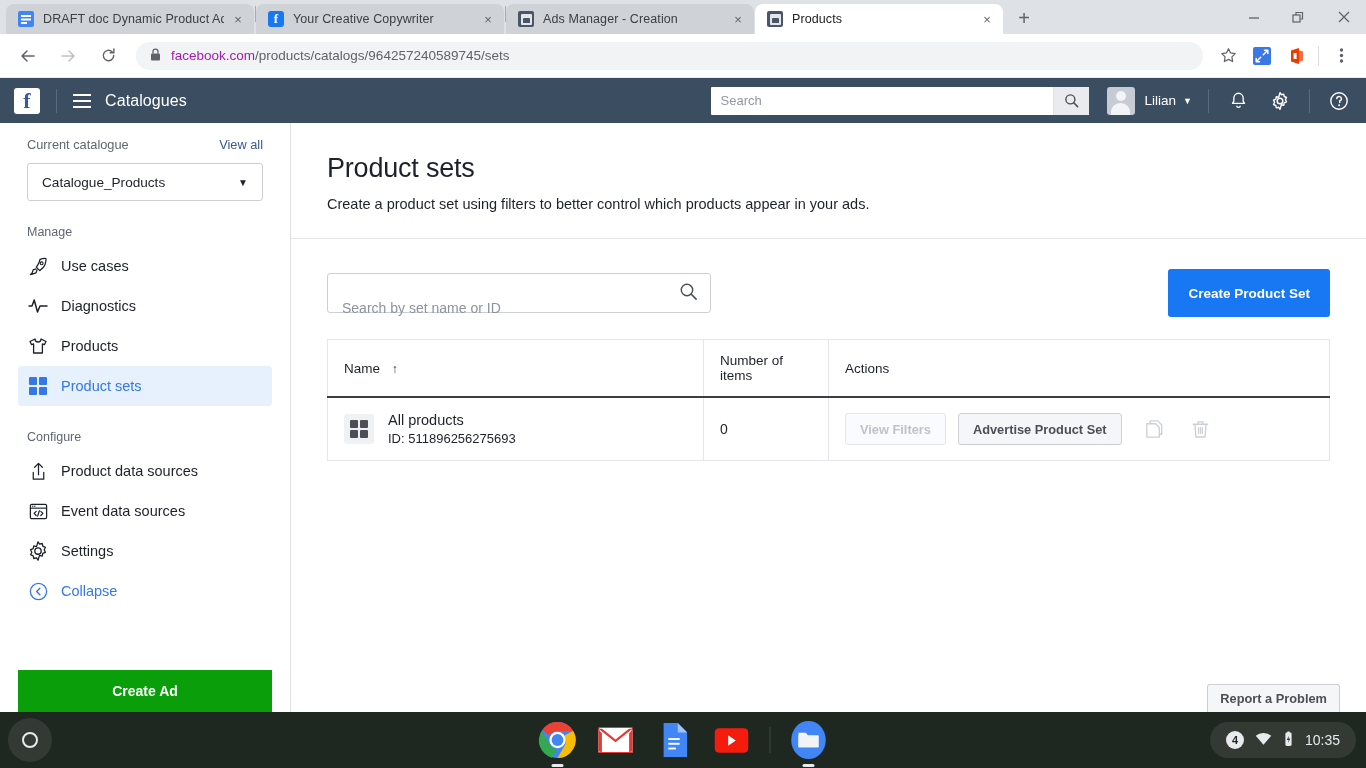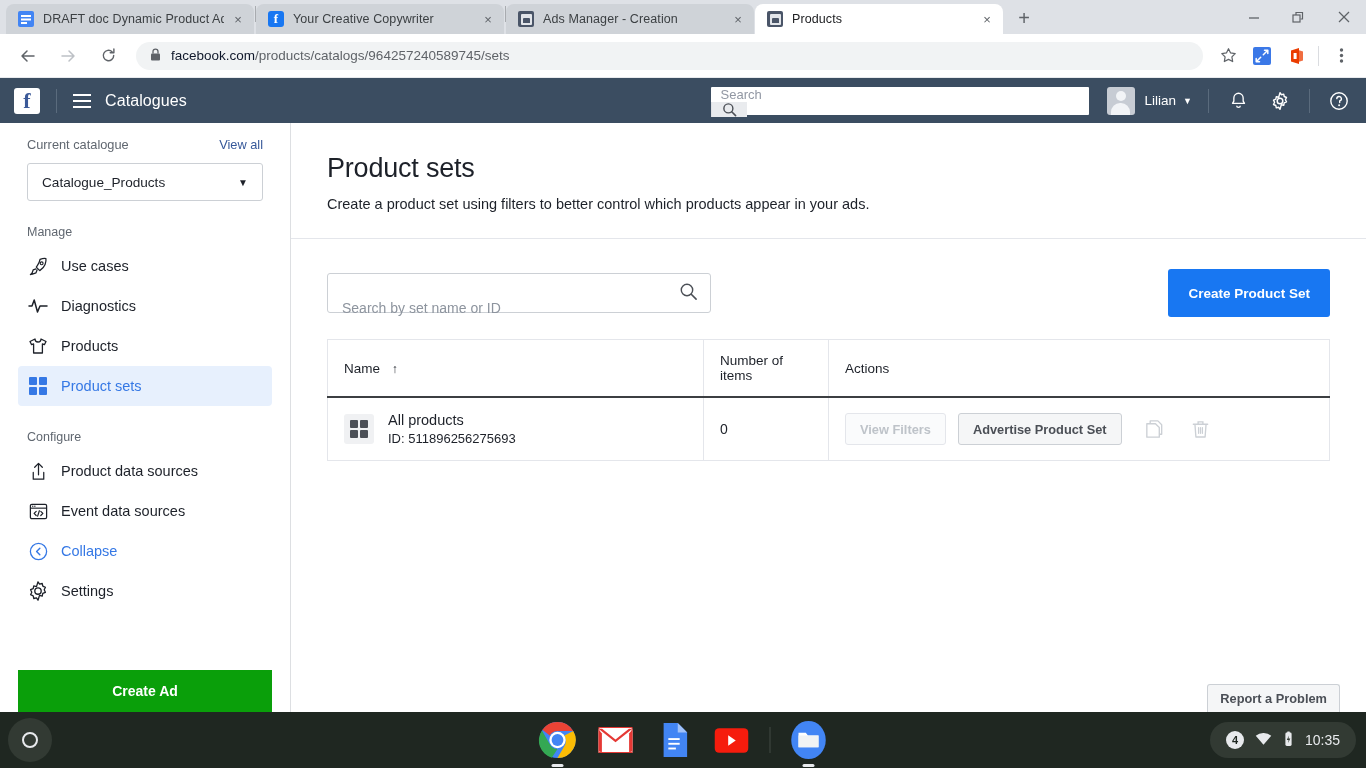--- a/index.html
+++ b/index.html
@@ -81,21 +81,21 @@
     width: 30px; height: 30px; margin: 0 5px; display: flex; align-items: center;
     justify-content: center; color: #5f6368; font-size: 17px; border-radius: 50%;
   }
   .navbtn.disabled { color: #bdc1c6; }
   .omnibox {
     flex: 1 1 auto; height: 28px; background: #f1f3f4; border-radius: 14px;
     display: flex; align-items: center; padding: 0 14px; margin: 0 8px;
     font-size: 13.5px; color: #5f6368;
   }
   .lock { margin-right: 10px; font-size: 11px; color: #5f6368; }
-  .url-host { color: #0f172a; }
+  .url-host { color: #a21caf; }
   .url-path { color: #5f6368; }
   .tbicon {
     width: 28px; height: 28px; margin: 0 3px; display: flex; align-items: center;
     justify-content: center; color: #5f6368; font-size: 15px; flex: 0 0 28px;
   }
   .ext-blue { width:18px;height:18px;background:#3b78e7;border-radius:2px;position:relative; }
   .ext-office { width:17px;height:18px;position:relative; }
   .toolbar-sep { width:1px;height:20px;background:#dadce0;margin:0 5px; }
 
   
@@ -108,21 +108,21 @@
     width: 26px; height: 26px; background: #fff; border-radius: 3px;
     color: #3b5998; font-family: "Liberation Serif", serif; font-weight: 700;
     font-size: 22px; text-align: center; line-height: 26px;
   }
   .hdiv { width:1px; height:24px; background:#5a6b7d; margin: 0 16px; }
   .hamburger { width: 18px; height: 14px; position: relative; margin-right: 14px; }
   .hamburger span { position:absolute; left:0; width:18px; height:2px; background:#fff; }
   .hamburger span:nth-child(1){top:0;} .hamburger span:nth-child(2){top:6px;} .hamburger span:nth-child(3){top:12px;}
   .fbtitle { font-size: 16px; color:#fff; letter-spacing:.1px; }
   .fbsearch {
-    margin-left: auto; display: flex; height: 28px; width: 378px; background: #fff; border-radius:1px;flex-direction:column;
+    margin-left: auto; display: flex; height: 28px; width: 378px; background: #fff; border-radius:1px;
   }
   .fbsearch input {
     flex:1 1 auto; border:0; outline:0; padding: 0 10px; font-size: 13px;
     font-family: "Liberation Sans", sans-serif; color: #1d2129; background:transparent;
   }
   .fbsearch input::placeholder { color:#9197a3; }
   .fbsearch .sbtn {
     width:36px; background:#e9ebee; display:flex; align-items:center; justify-content:center;
     color:#4b4f56; border-left:1px solid #dfe1e5;
   }
@@ -480,38 +480,38 @@
                 <rect x="2.5" y="3.5" width="17" height="15" rx="1.5" fill="none" stroke="#1d2129" stroke-width="1.3"></rect>
                 <line x1="2.5" y1="7.5" x2="19.5" y2="7.5" stroke="#1d2129" stroke-width="1.2"></line>
                 <circle cx="5" cy="5.5" r=".7" fill="#1d2129"></circle>
                 <circle cx="7.2" cy="5.5" r=".7" fill="#1d2129"></circle>
                 <path d="M8.6 10.8L6.4 13l2.2 2.2M13.4 10.8L15.6 13l-2.2 2.2M11.9 10.2l-1.8 5.6" fill="none" stroke="#1d2129" stroke-width="1.25" stroke-linecap="round" stroke-linejoin="round"></path>
               </svg>
           </span>
           <span>Event data sources</span>
         </div>
 
+        <div class="sb-item">
+          <span class="ico">
+            <svg width="22" height="22" viewBox="0 0 22 22">
+                <circle cx="11" cy="11" r="3.2" fill="none" stroke="#1d2129" stroke-width="1.35"></circle>
+                <path d="M11 1.8l1.5 2.4 2.7-.7.6 2.7 2.6 1.1-1.2 2.5 1.2 2.5-2.6 1.1-.6 2.7-2.7-.7L11 20.2l-1.5-2.4-2.7.7-.6-2.7-2.6-1.1 1.2-2.5-1.2-2.5 2.6-1.1.6-2.7 2.7.7z" fill="none" stroke="#1d2129" stroke-width="1.3" stroke-linejoin="round"></path>
+              </svg>
+          </span>
+          <span>Settings</span>
+        </div>
+
         <div class="sb-item collapse">
           <span class="ico">
             <svg width="21" height="21" viewBox="0 0 22 22">
                 <circle cx="11" cy="11" r="8.5" fill="none" stroke="#3578e5" stroke-width="1.35"></circle>
                 <path d="M12.4 7.6L9 11l3.4 3.4" fill="none" stroke="#3578e5" stroke-width="1.5" stroke-linecap="round" stroke-linejoin="round"></path>
               </svg>
           </span>
           <span>Collapse</span>
-        </div>
-
-        <div class="sb-item">
-          <span class="ico">
-            <svg width="22" height="22" viewBox="0 0 22 22">
-                <circle cx="11" cy="11" r="3.2" fill="none" stroke="#1d2129" stroke-width="1.35"></circle>
-                <path d="M11 1.8l1.5 2.4 2.7-.7.6 2.7 2.6 1.1-1.2 2.5 1.2 2.5-2.6 1.1-.6 2.7-2.7-.7L11 20.2l-1.5-2.4-2.7.7-.6-2.7-2.6-1.1 1.2-2.5-1.2-2.5 2.6-1.1.6-2.7 2.7.7z" fill="none" stroke="#1d2129" stroke-width="1.3" stroke-linejoin="round"></path>
-              </svg>
-          </span>
-          <span>Settings</span>
         </div>
 
         <div class="createad">Create Ad</div>
       </div>
 
       <div class="main">
         <div class="main-head">
           <h1 class="page-title">Product sets</h1>
           <div class="page-sub">Create a product set using filters to better control which products appear in your ads.</div>
         </div>

